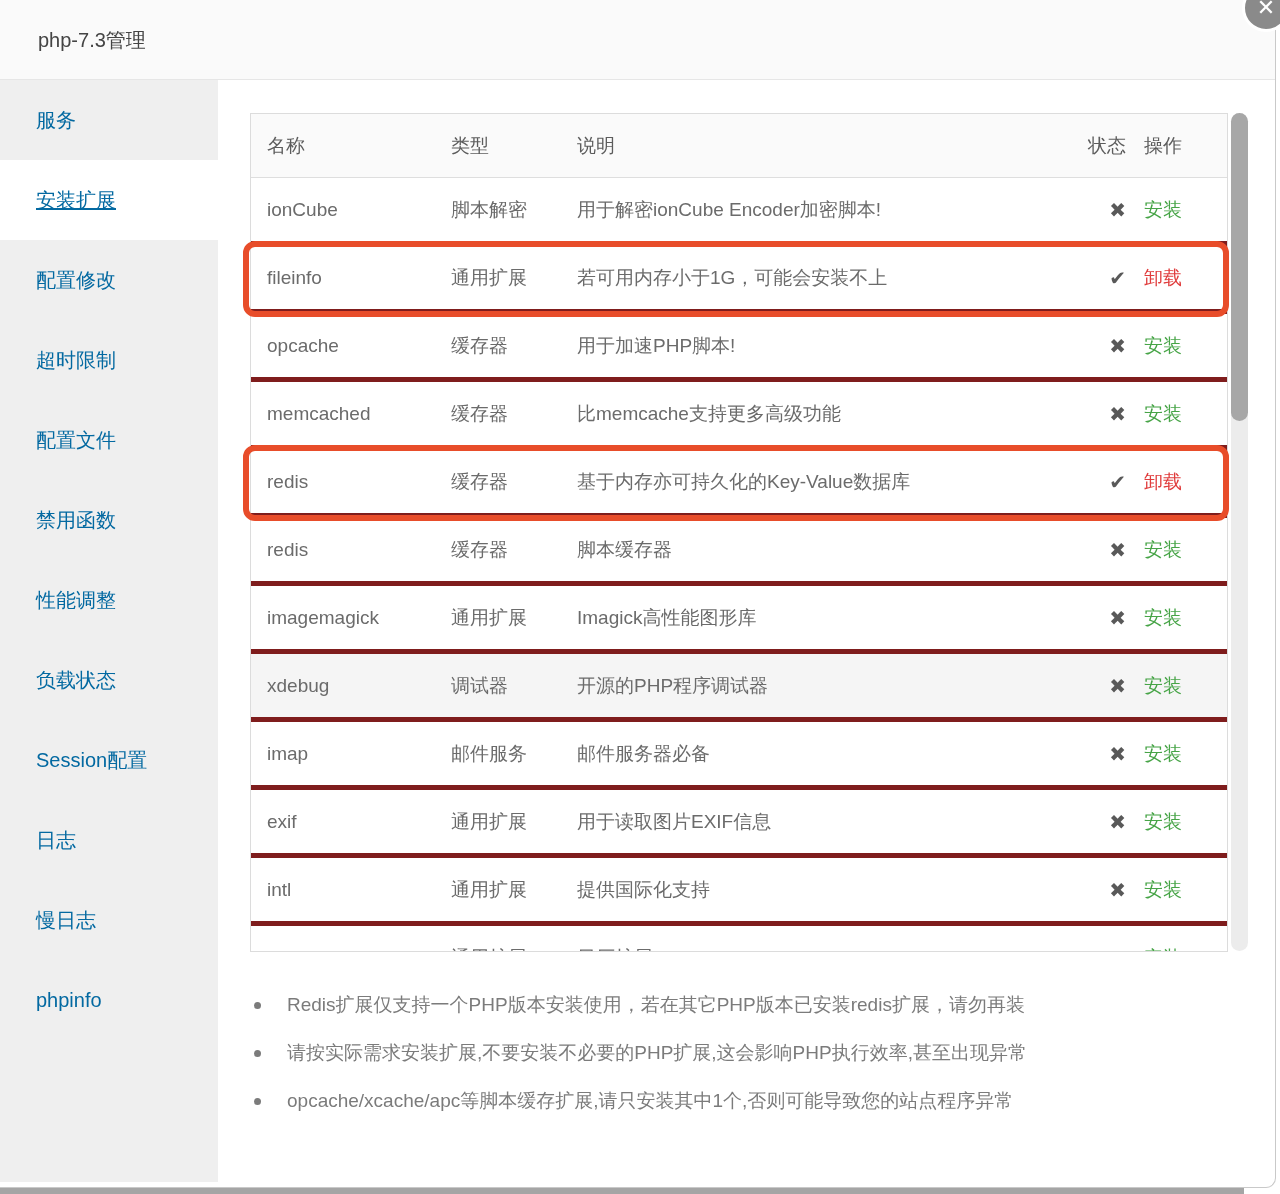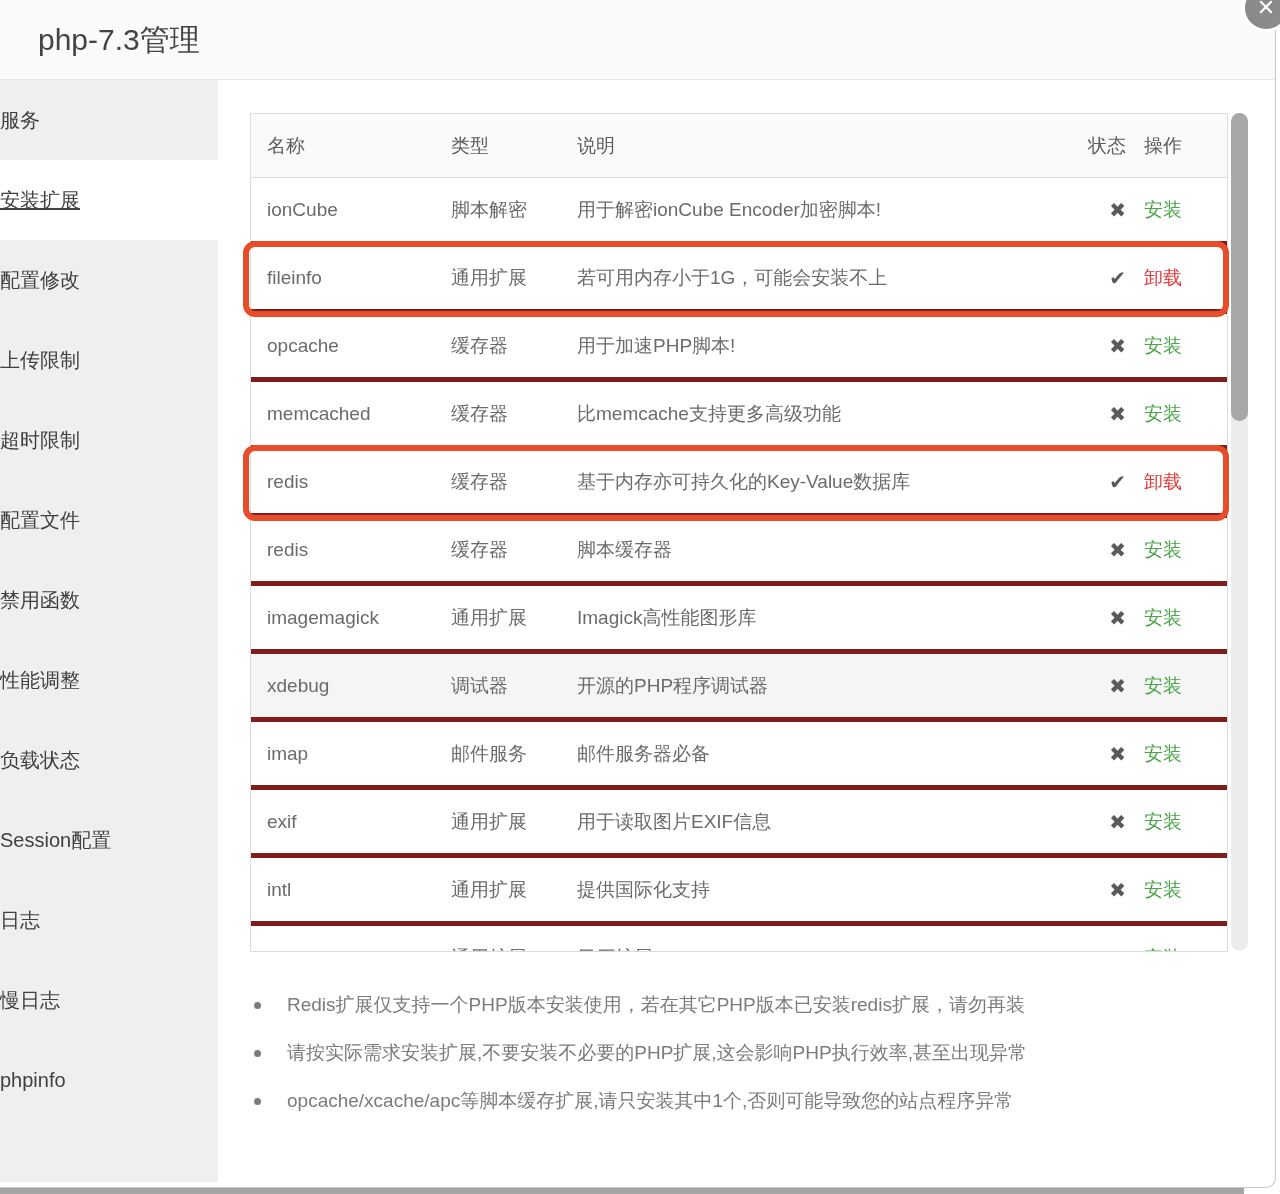--- a/index.html
+++ b/index.html
@@ -16,34 +16,34 @@
     position:absolute;left:0;top:0;width:1276px;height:1188px;background:#ffffff;
     border-right:1px solid #c9c9c9;border-bottom:1px solid #c9c9c9;
     border-bottom-right-radius:10px;box-sizing:border-box;
   }
   .titlebar{
     position:absolute;left:0;top:0;width:100%;height:80px;background:#fafafa;
     border-bottom:1px solid #e6e6e6;box-sizing:border-box;
     border-top-right-radius:10px;
   }
   .titlebar .title{
-    position:absolute;left:38px;top:0;line-height:80px;font-size:30px;color:#444;
+    position:absolute;left:38px;top:0;line-height:80px;font-size:20px;color:#444;
   }
   .close-btn{
     position:absolute;left:1242px;top:-16px;width:48px;height:48px;border-radius:50%;
     background:#8a8a8a;border:3px solid #ffffff;box-sizing:border-box;
     color:#ffffff;font-size:22px;font-weight:bold;text-align:center;line-height:42px;
     cursor:pointer;z-index:30;
   }
   
   .sidebar{
     position:absolute;left:0;top:80px;width:218px;height:1102px;background:#efefef;
   }
   .side-item{
-    height:80px;line-height:80px;font-size:20px;color:#404040;cursor:pointer;
+    height:80px;line-height:80px;padding-left:36px;font-size:20px;color:#0369a1;cursor:pointer;
   }
   .side-item.active{background:#ffffff;text-decoration:underline;}
   
   .tbl{
     position:absolute;left:250px;top:113px;width:978px;height:839px;
     border:1px solid #dcdcdc;background:#15803d;box-sizing:border-box;overflow:hidden;
   }
   .thead{
     display:flex;align-items:center;height:64px;background:#fafafa;
     border-bottom:1px solid #dedede;font-size:19px;color:#5c5c5c;box-sizing:border-box;
@@ -97,21 +97,20 @@
 <div class="dialog">
 
   <div class="titlebar">
     <div class="title">php-7.3管理</div>
   </div>
 
   <div class="sidebar" id="sidebar">
       <div class="side-item">服务</div>
       <div class="side-item active">安装扩展</div>
       <div class="side-item">配置修改</div>
-      <div class="side-item">上传限制</div>
       <div class="side-item">超时限制</div>
       <div class="side-item">配置文件</div>
       <div class="side-item">禁用函数</div>
       <div class="side-item">性能调整</div>
       <div class="side-item">负载状态</div>
       <div class="side-item">Session配置</div>
       <div class="side-item">日志</div>
       <div class="side-item">慢日志</div>
       <div class="side-item">phpinfo</div>
     </div>

